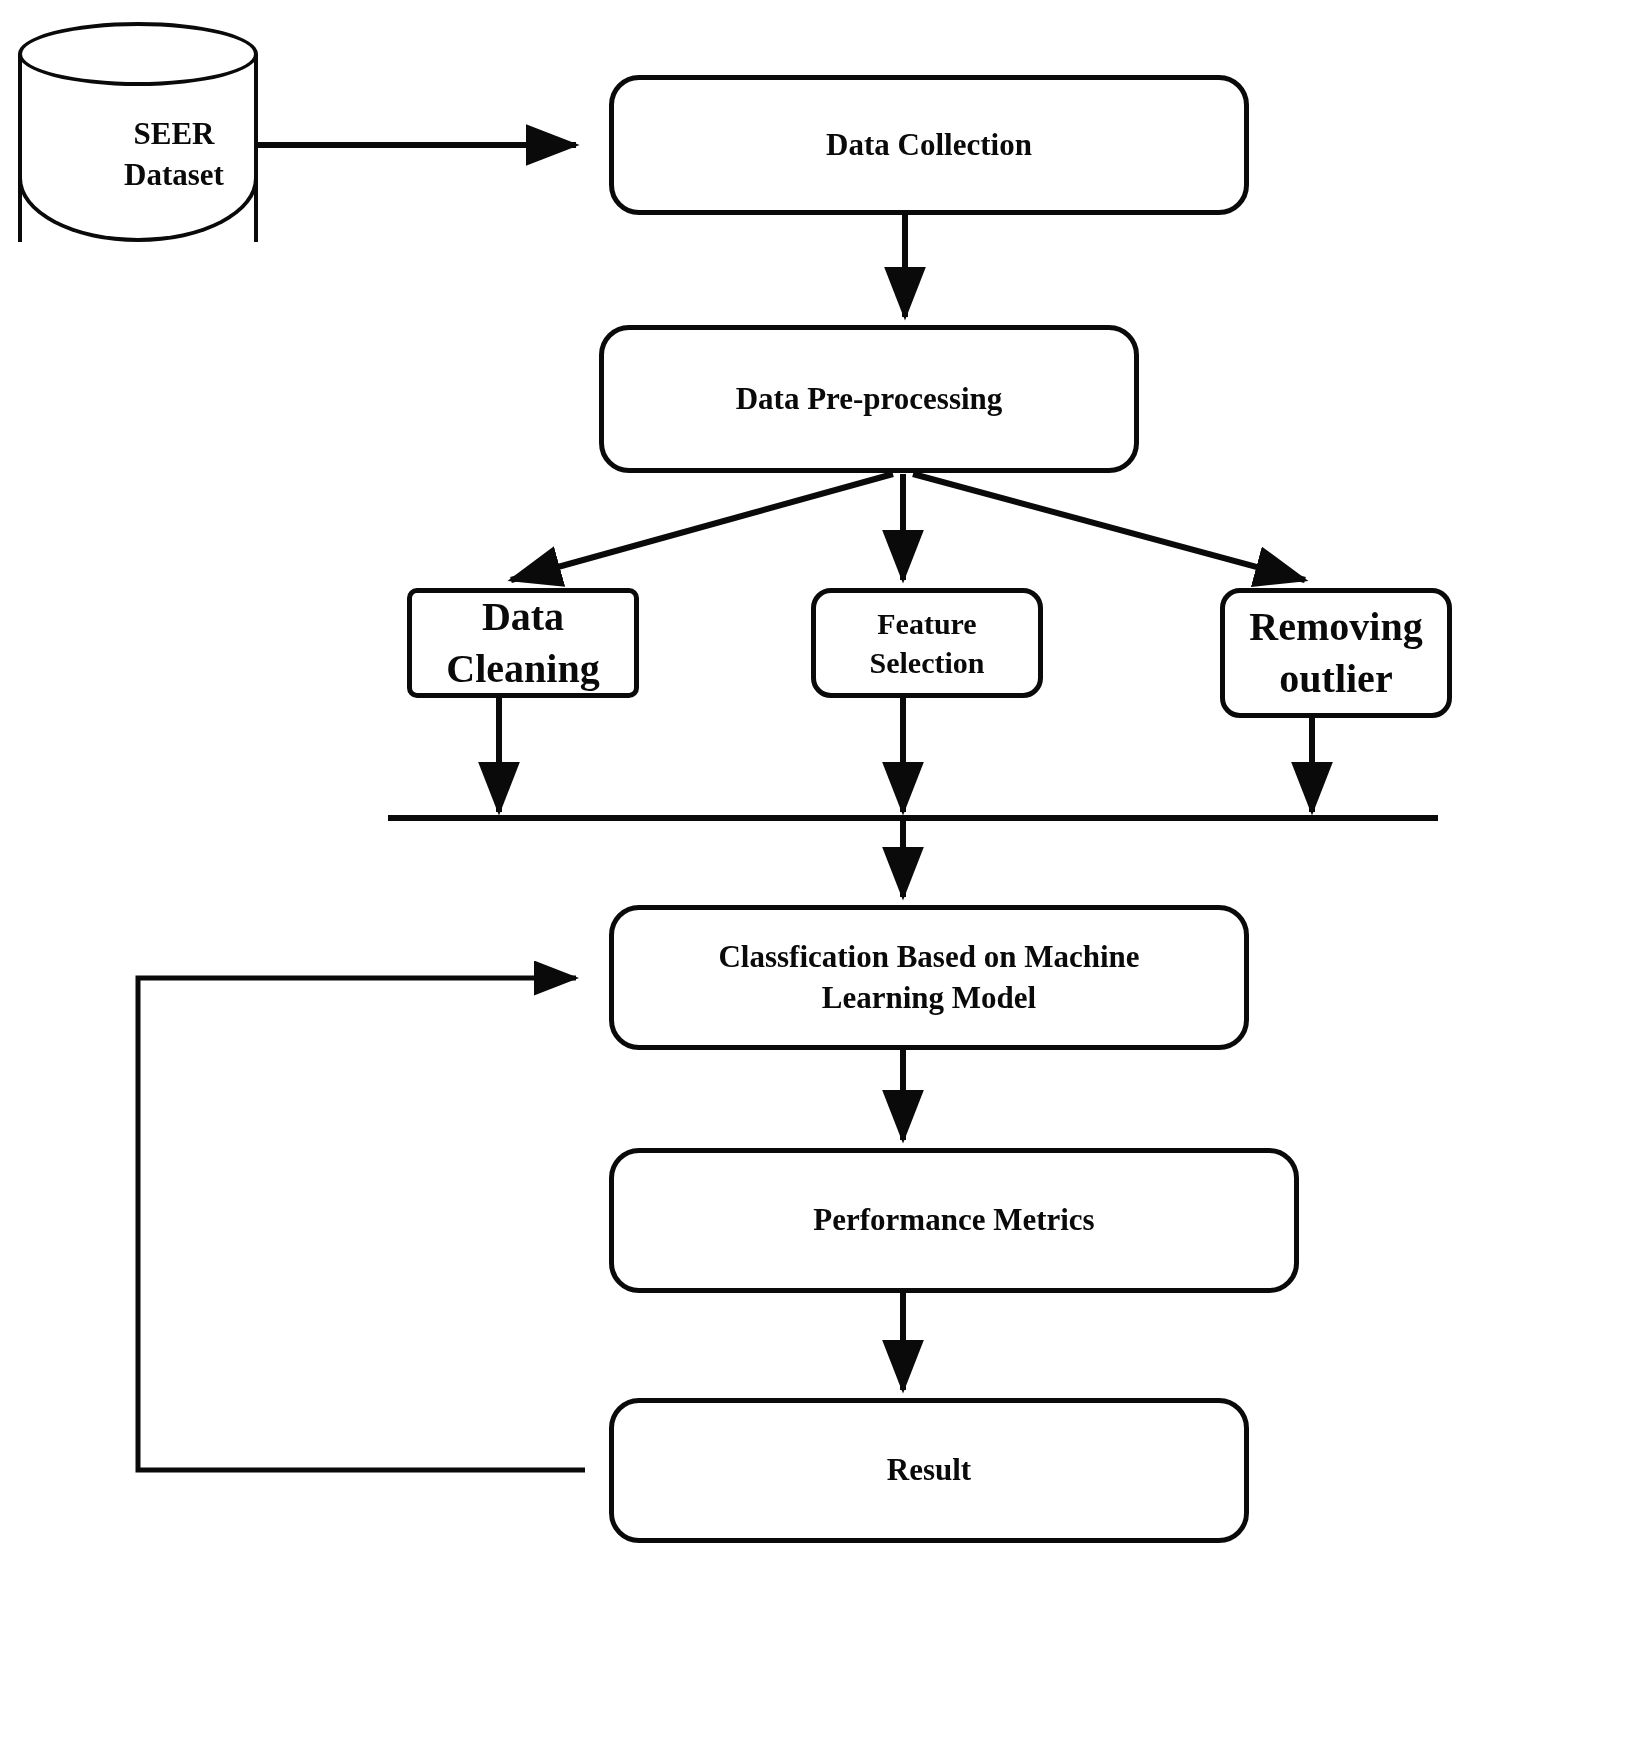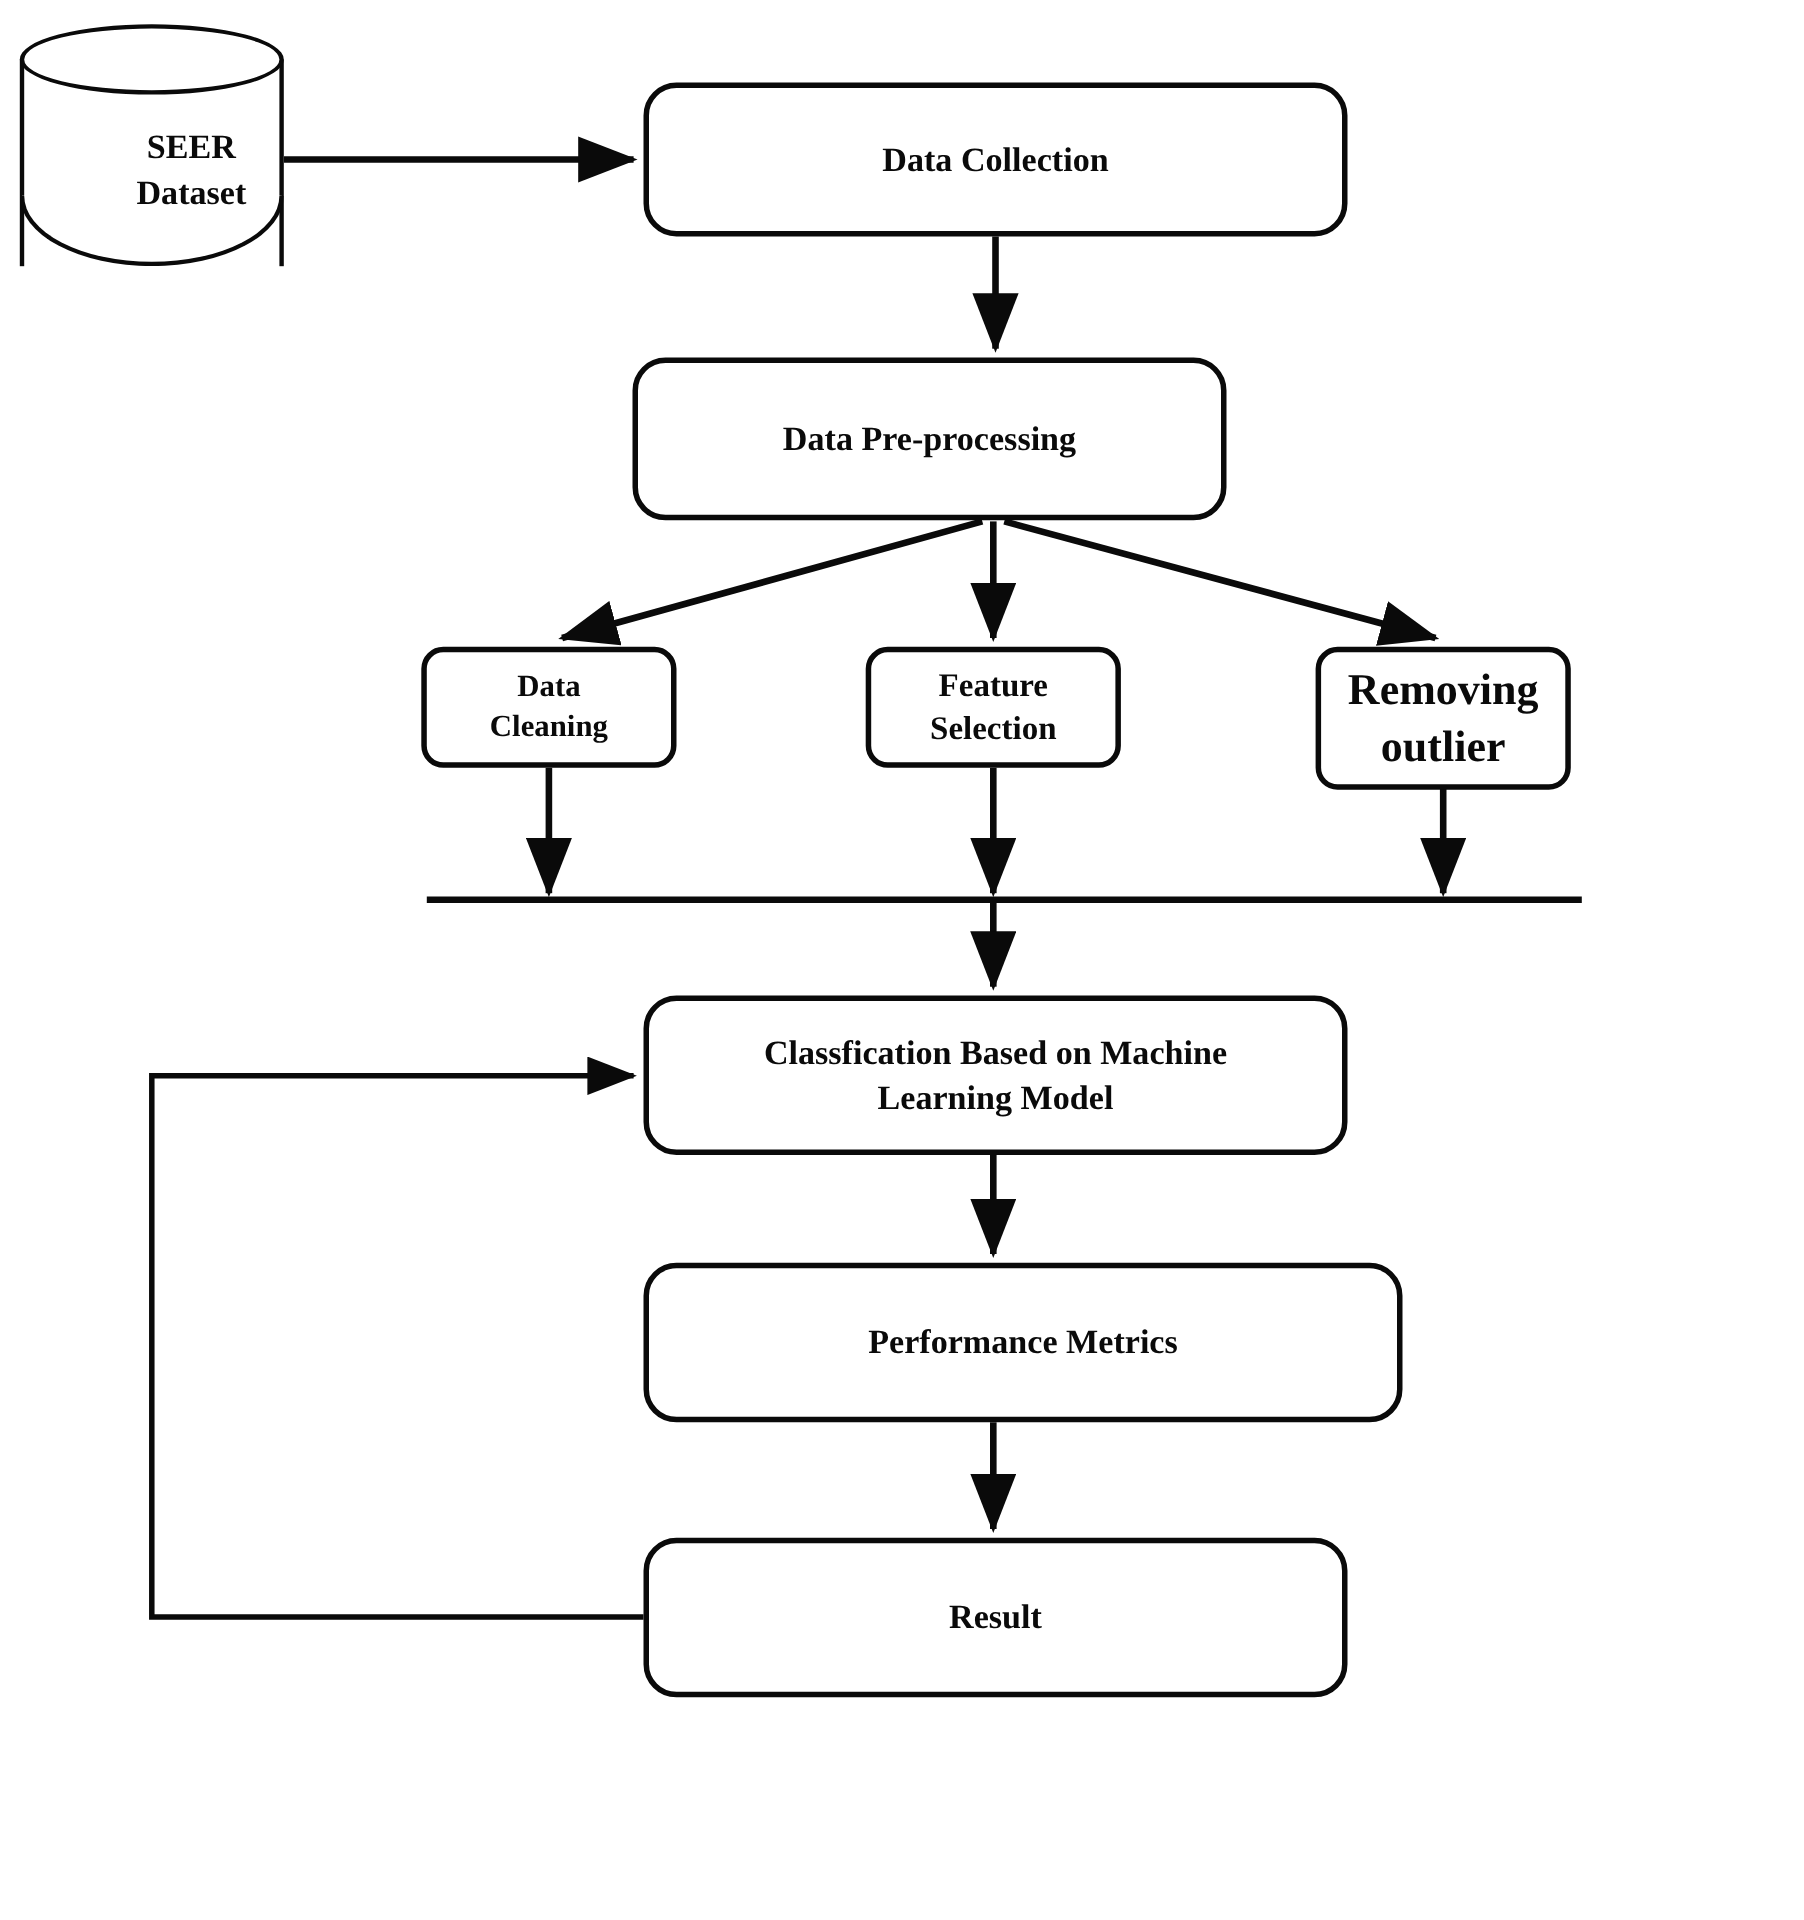--- a/index.html
+++ b/index.html
@@ -31,40 +31,42 @@
     border: 5px solid #0a0a0a;
     background: #ffffff;
     display: flex;
     align-items: center;
     justify-content: center;
     text-align: center;
     color: #0a0a0a;
     font-weight: bold;
     line-height: 1.30;
     z-index: 3;
+    margin-left: 24px;
   }
   .node .label {
     display: block;
     padding: 0 10px;
     white-space: pre-line;
   }
   .rounded-lg { border-radius: 30px; }
   .rounded-sm { border-radius: 20px; }
 
   #node-data-collection {
     left: 585px; top: 75px; width: 640px; height: 140px;
     font-size: 31px;
   }
   #node-data-preprocessing {
     left: 575px; top: 325px; width: 540px; height: 148px;
     font-size: 31px;
   }
   #node-data-cleaning {
     left: 383px; top: 588px; width: 232px; height: 110px;
-    font-size: 28px;
+    font-size: 40px;
+    border-radius: 10px;
   }
   #node-feature-selection {
     left: 787px; top: 588px; width: 232px; height: 110px;
     font-size: 30px;
   }
   #node-removing-outlier {
     left: 1196px; top: 588px; width: 232px; height: 130px;
     font-size: 40px;
   }
   #node-classification {

